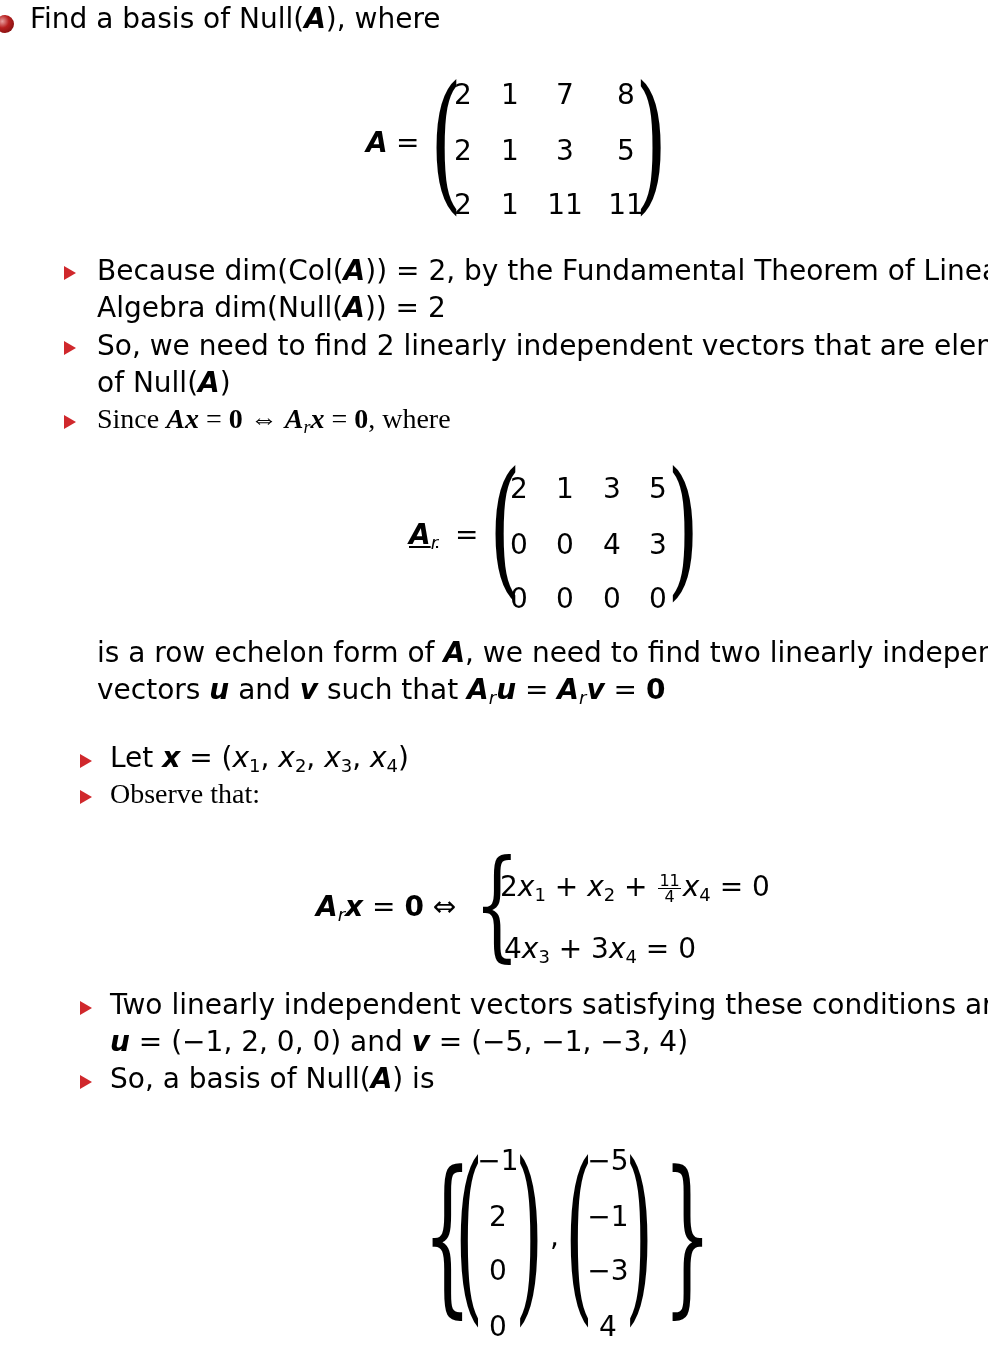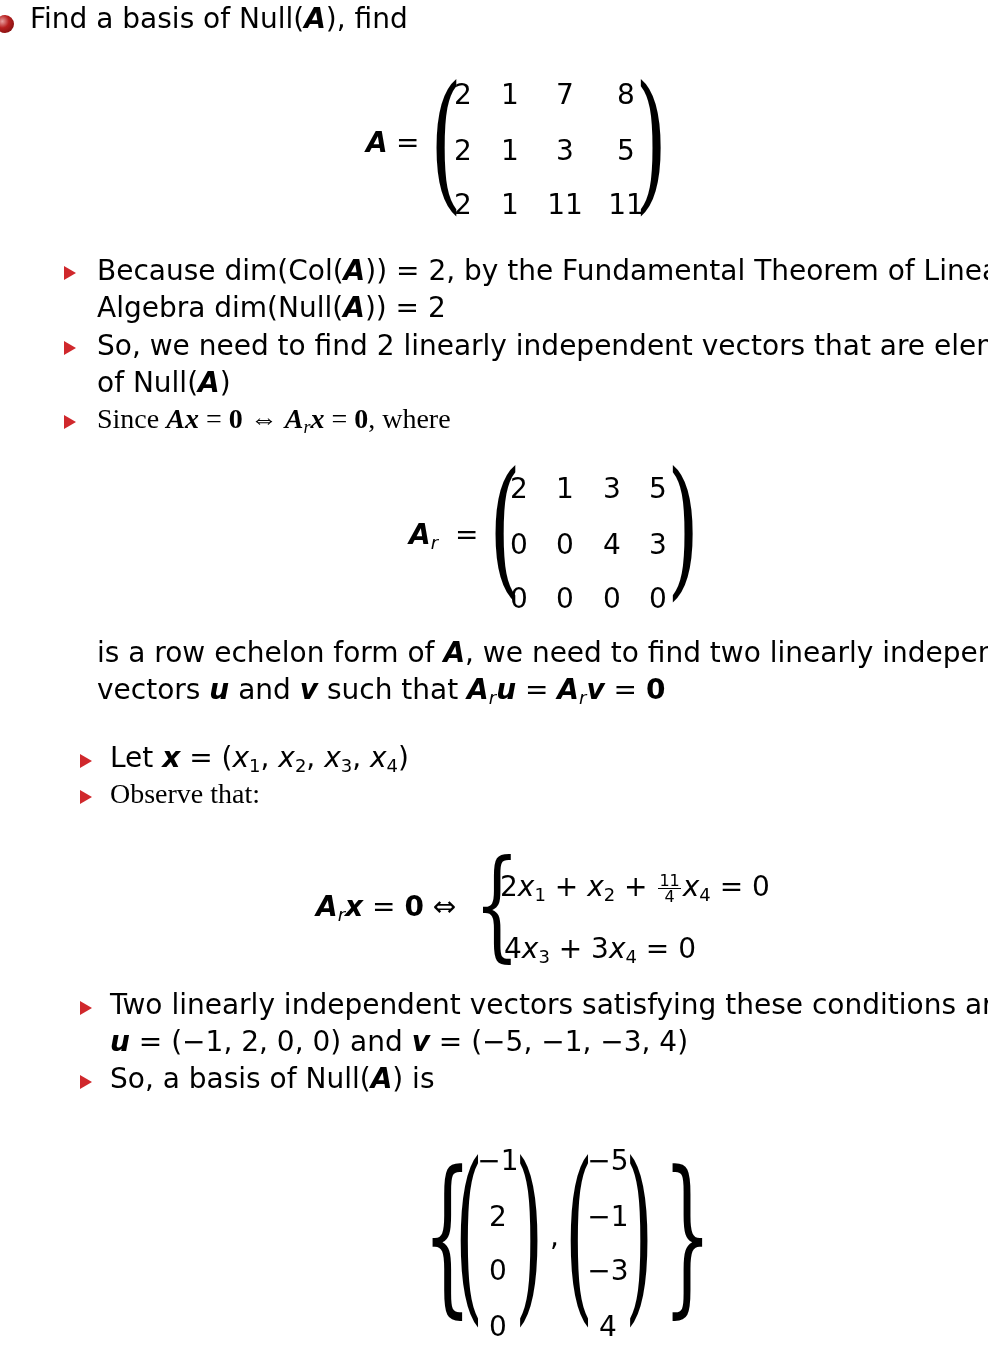--- a/index.html
+++ b/index.html
@@ -19,21 +19,21 @@
   .cell { position:absolute; text-align:center; width:50px; }
   .frac { display:inline-block; vertical-align:middle; text-align:center; font-size:16px; line-height:15px; margin:0 2px; }
   .frac span { display:block; }
   .frac .num { border-bottom:1px solid #000; padding:0 1px; }
 </style>
 </head>
 <body>
 
 <div class="abs" style="left:0;top:2px;height:40px;">
   <span class="ball"></span>
-  <span style="position:absolute;left:30px;top:0;"><span>Find a basis of Null(</span><span class="b">A</span><span>), find</span></span>
+  <span style="position:absolute;left:30px;top:0;"><span>Find a basis of Null(</span><span class="b">A</span><span>), where</span></span>
 </div>
 
 <div class="mat" style="left:360px;top:70px;width:310px;height:160px;">
   <span class="abs b" style="left:6px;top:56px;">A</span>
   <span class="abs" style="left:36px;top:56px;">=</span>
   <span class="paren" style="left:70px;top:-14px;font-size:150px;transform:scaleX(0.55);transform-origin:left top;line-height:170px;">(</span>
   <span class="paren" style="left:275px;top:-14px;font-size:150px;transform:scaleX(0.55);transform-origin:left top;line-height:170px;">)</span>
   <span class="cell" style="left:78px;top:8px;">2</span>
   <span class="cell" style="left:125px;top:8px;">1</span>
   <span class="cell" style="left:180px;top:8px;">7</span>
@@ -57,21 +57,21 @@
   <span class="tri" style="left:64px;top:341px;"></span>
   <span class="abs" style="left:97px;top:329px;">So, we need to find 2 linearly independent vectors that are elements</span>
   <span class="abs" style="left:97px;top:366px;">of Null(<span class="b">A</span>)</span>
 </div>
 <div>
   <span class="tri" style="left:64px;top:415px;"></span>
   <span class="abs" style="left:97px;top:403px;font-family:Liberation Serif, serif;">Since <span class="b">Ax</span> = <span class="z">0</span> ⇔ <span class="b">A</span><sub class="it">r</sub><span class="b">x</span> = <span class="z">0</span>, where</span>
 </div>
 
 <div class="mat" style="left:405px;top:452px;width:290px;height:166px;">
-  <span class="abs" style="left:4px;top:66px;"><span class="b">A</span><sub class="it">r</sub></span>
+  <span class="abs" style="left:4px;top:66px;text-decoration:underline;"><span class="b">A</span><sub class="it">r</sub></span>
   <span class="abs" style="left:50px;top:66px;">=</span>
   <span class="paren" style="left:84px;top:-10px;font-size:150px;transform:scaleX(0.55);transform-origin:left top;line-height:170px;">(</span>
   <span class="paren" style="left:262px;top:-10px;font-size:150px;transform:scaleX(0.55);transform-origin:left top;line-height:170px;">)</span>
   <span class="cell" style="left:89px;top:20px;">2</span>
   <span class="cell" style="left:135px;top:20px;">1</span>
   <span class="cell" style="left:182px;top:20px;">3</span>
   <span class="cell" style="left:228px;top:20px;">5</span>
   <span class="cell" style="left:89px;top:76px;">0</span>
   <span class="cell" style="left:135px;top:76px;">0</span>
   <span class="cell" style="left:182px;top:76px;">4</span>

